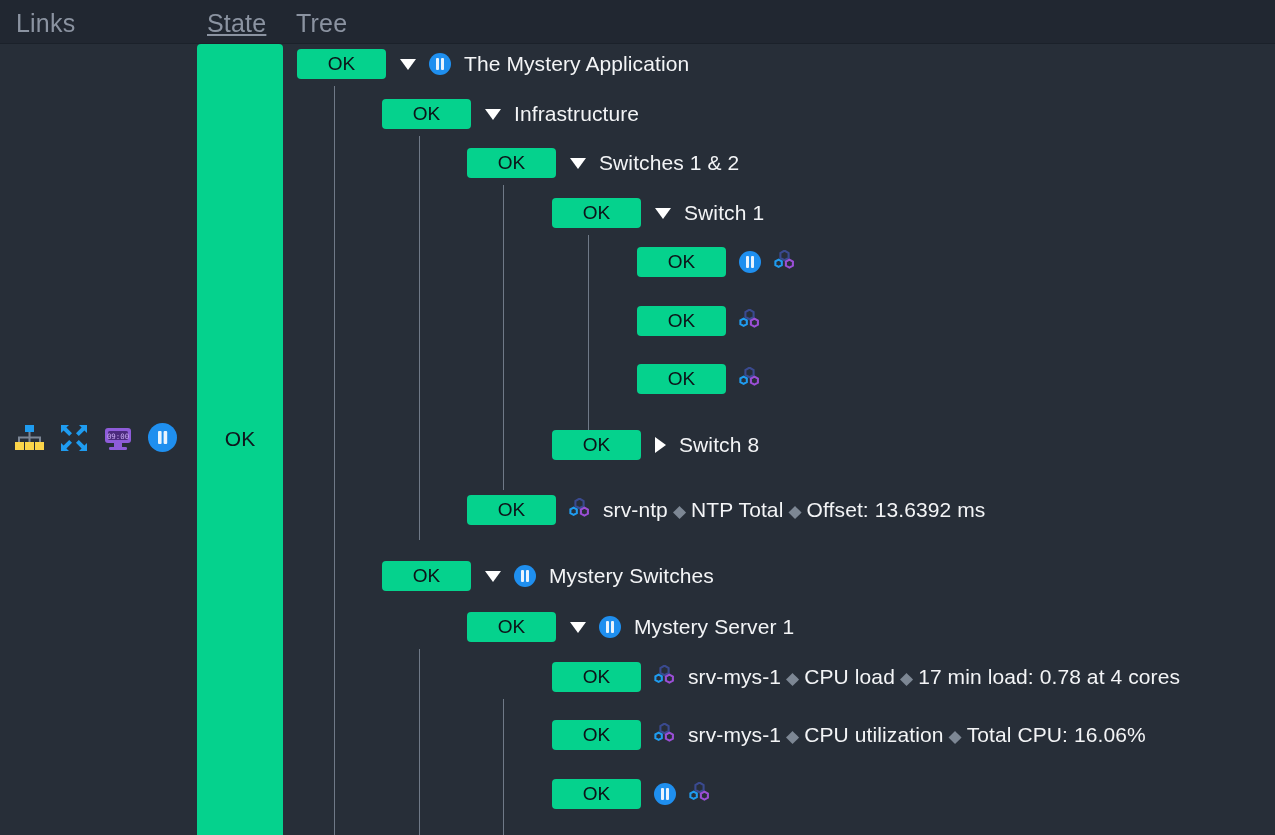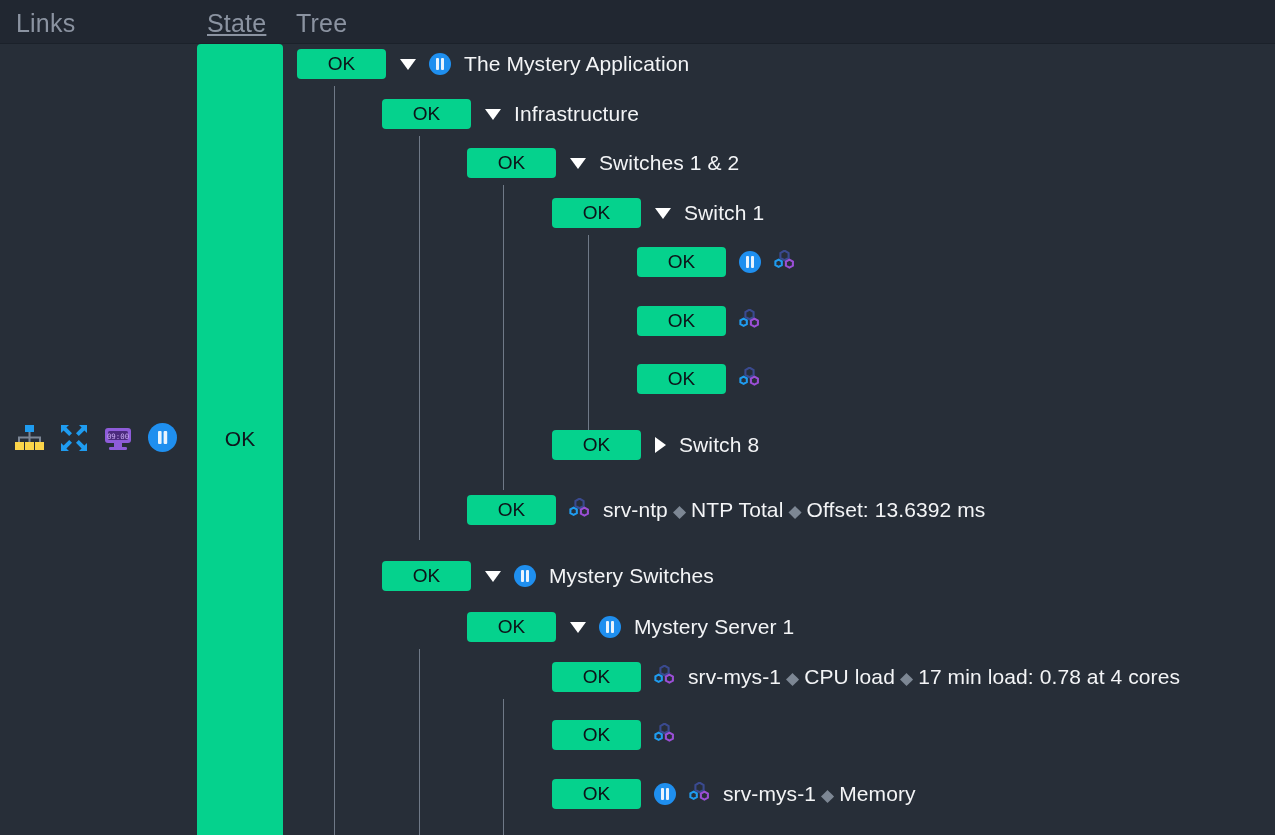--- a/index.html
+++ b/index.html
@@ -246,25 +246,25 @@
           </svg></span>
         <span class="label"><span>srv-mys-1</span><span class="dia">◆</span><span>CPU load</span><span class="dia">◆</span><span>17 min load: 0.78 at 4 cores</span></span>
       </div>
       <div class="row" style="left: 269px; top: 676px;">
         <span class="badge">OK</span>
         <span class="hosticon"><svg width="21" height="21" viewBox="0 0 21 21">
             <polygon points="10.5,0.6 14.6,3 14.6,7.8 10.5,10.2 6.4,7.8 6.4,3" fill="none" stroke="#3a4a8f" stroke-width="2.1"></polygon>
             <polygon points="4.6,9.6 7.8,11.4 7.8,15.1 4.6,16.9 1.4,15.1 1.4,11.4" fill="none" stroke="#1f9cf0" stroke-width="2.1"></polygon>
             <polygon points="15.4,9.6 18.9,11.6 18.9,15.6 15.4,17.6 11.9,15.6 11.9,11.6" fill="none" stroke="#9b4fd6" stroke-width="2.1"></polygon>
           </svg></span>
+        <span class="label"><span>srv-mys-1</span><span class="dia">◆</span><span>CPU utilization</span><span class="dia">◆</span><span>Total CPU: 16.06%</span></span>
       </div>
       <div class="row" style="left: 269px; top: 735px;">
         <span class="badge">OK</span>
         <span class="pause"></span>
         <span class="hosticon"><svg width="21" height="21" viewBox="0 0 21 21">
             <polygon points="10.5,0.6 14.6,3 14.6,7.8 10.5,10.2 6.4,7.8 6.4,3" fill="none" stroke="#3a4a8f" stroke-width="2.1"></polygon>
             <polygon points="4.6,9.6 7.8,11.4 7.8,15.1 4.6,16.9 1.4,15.1 1.4,11.4" fill="none" stroke="#1f9cf0" stroke-width="2.1"></polygon>
             <polygon points="15.4,9.6 18.9,11.6 18.9,15.6 15.4,17.6 11.9,15.6 11.9,11.6" fill="none" stroke="#9b4fd6" stroke-width="2.1"></polygon>
           </svg></span>
-        <span class="label"><span>srv-mys-1</span><span class="dia">◆</span><span>Memory</span></span>
       </div>
     </div>
 </div>
 
 </body></html>

